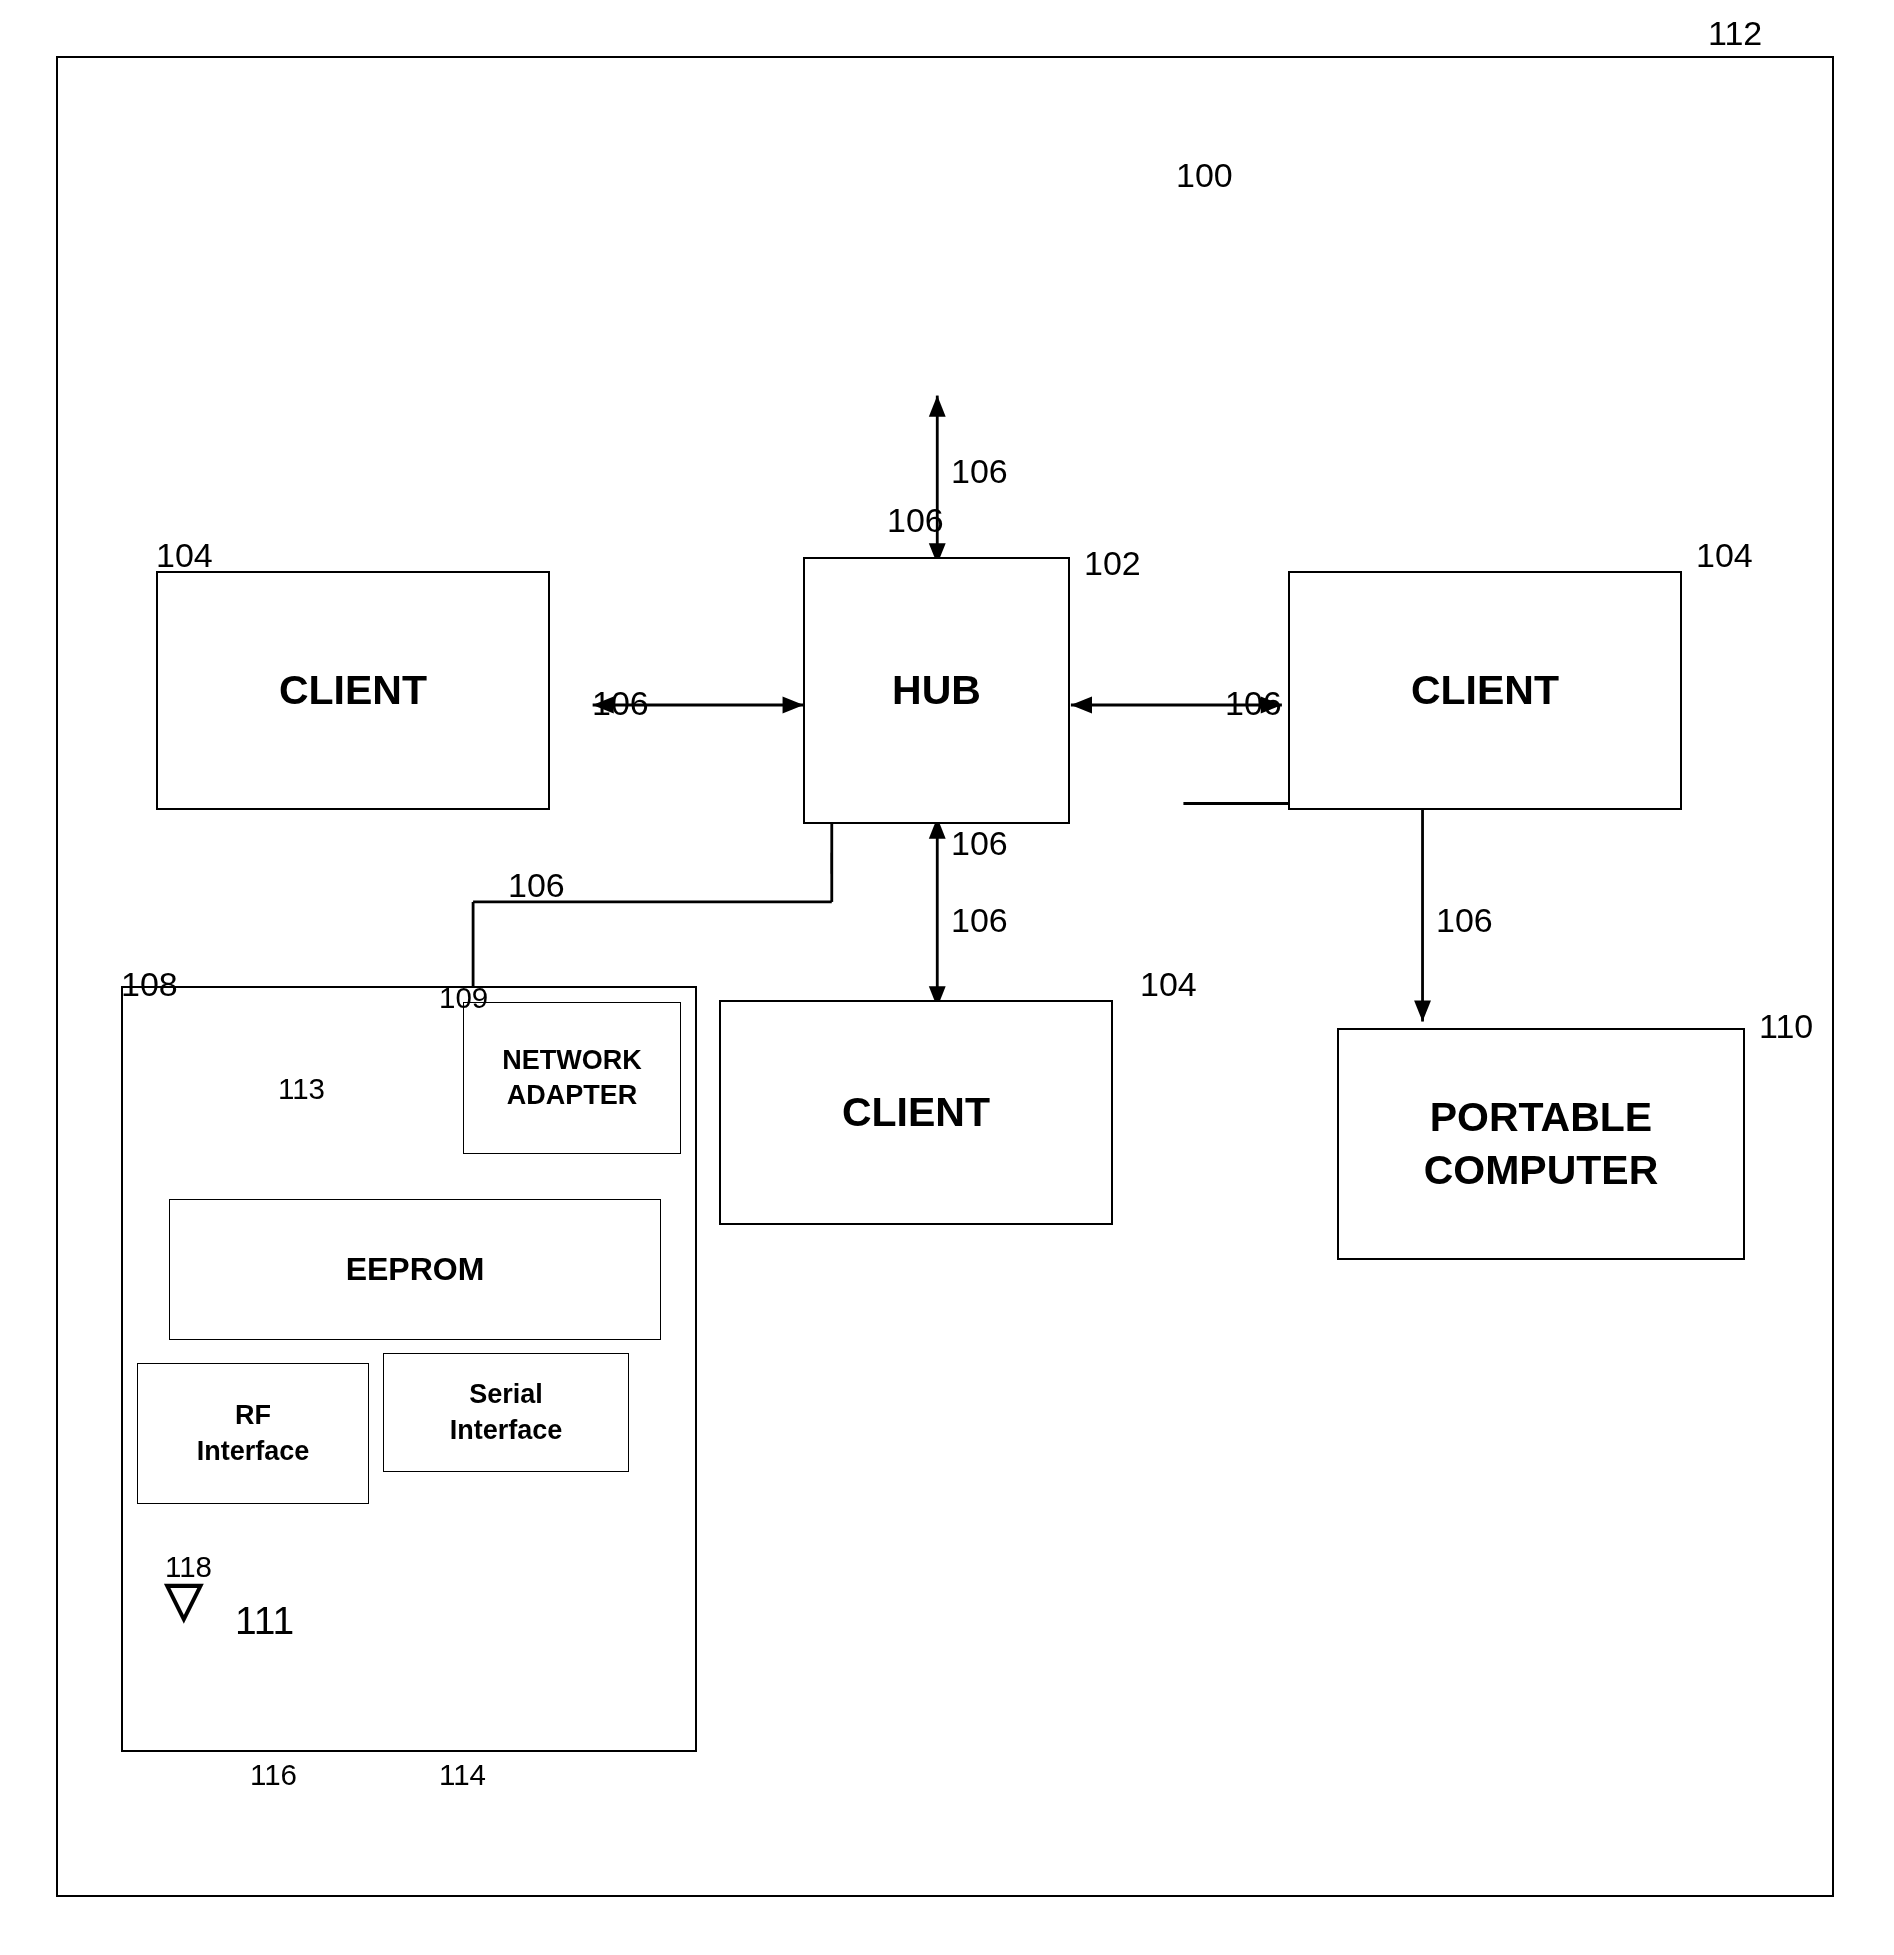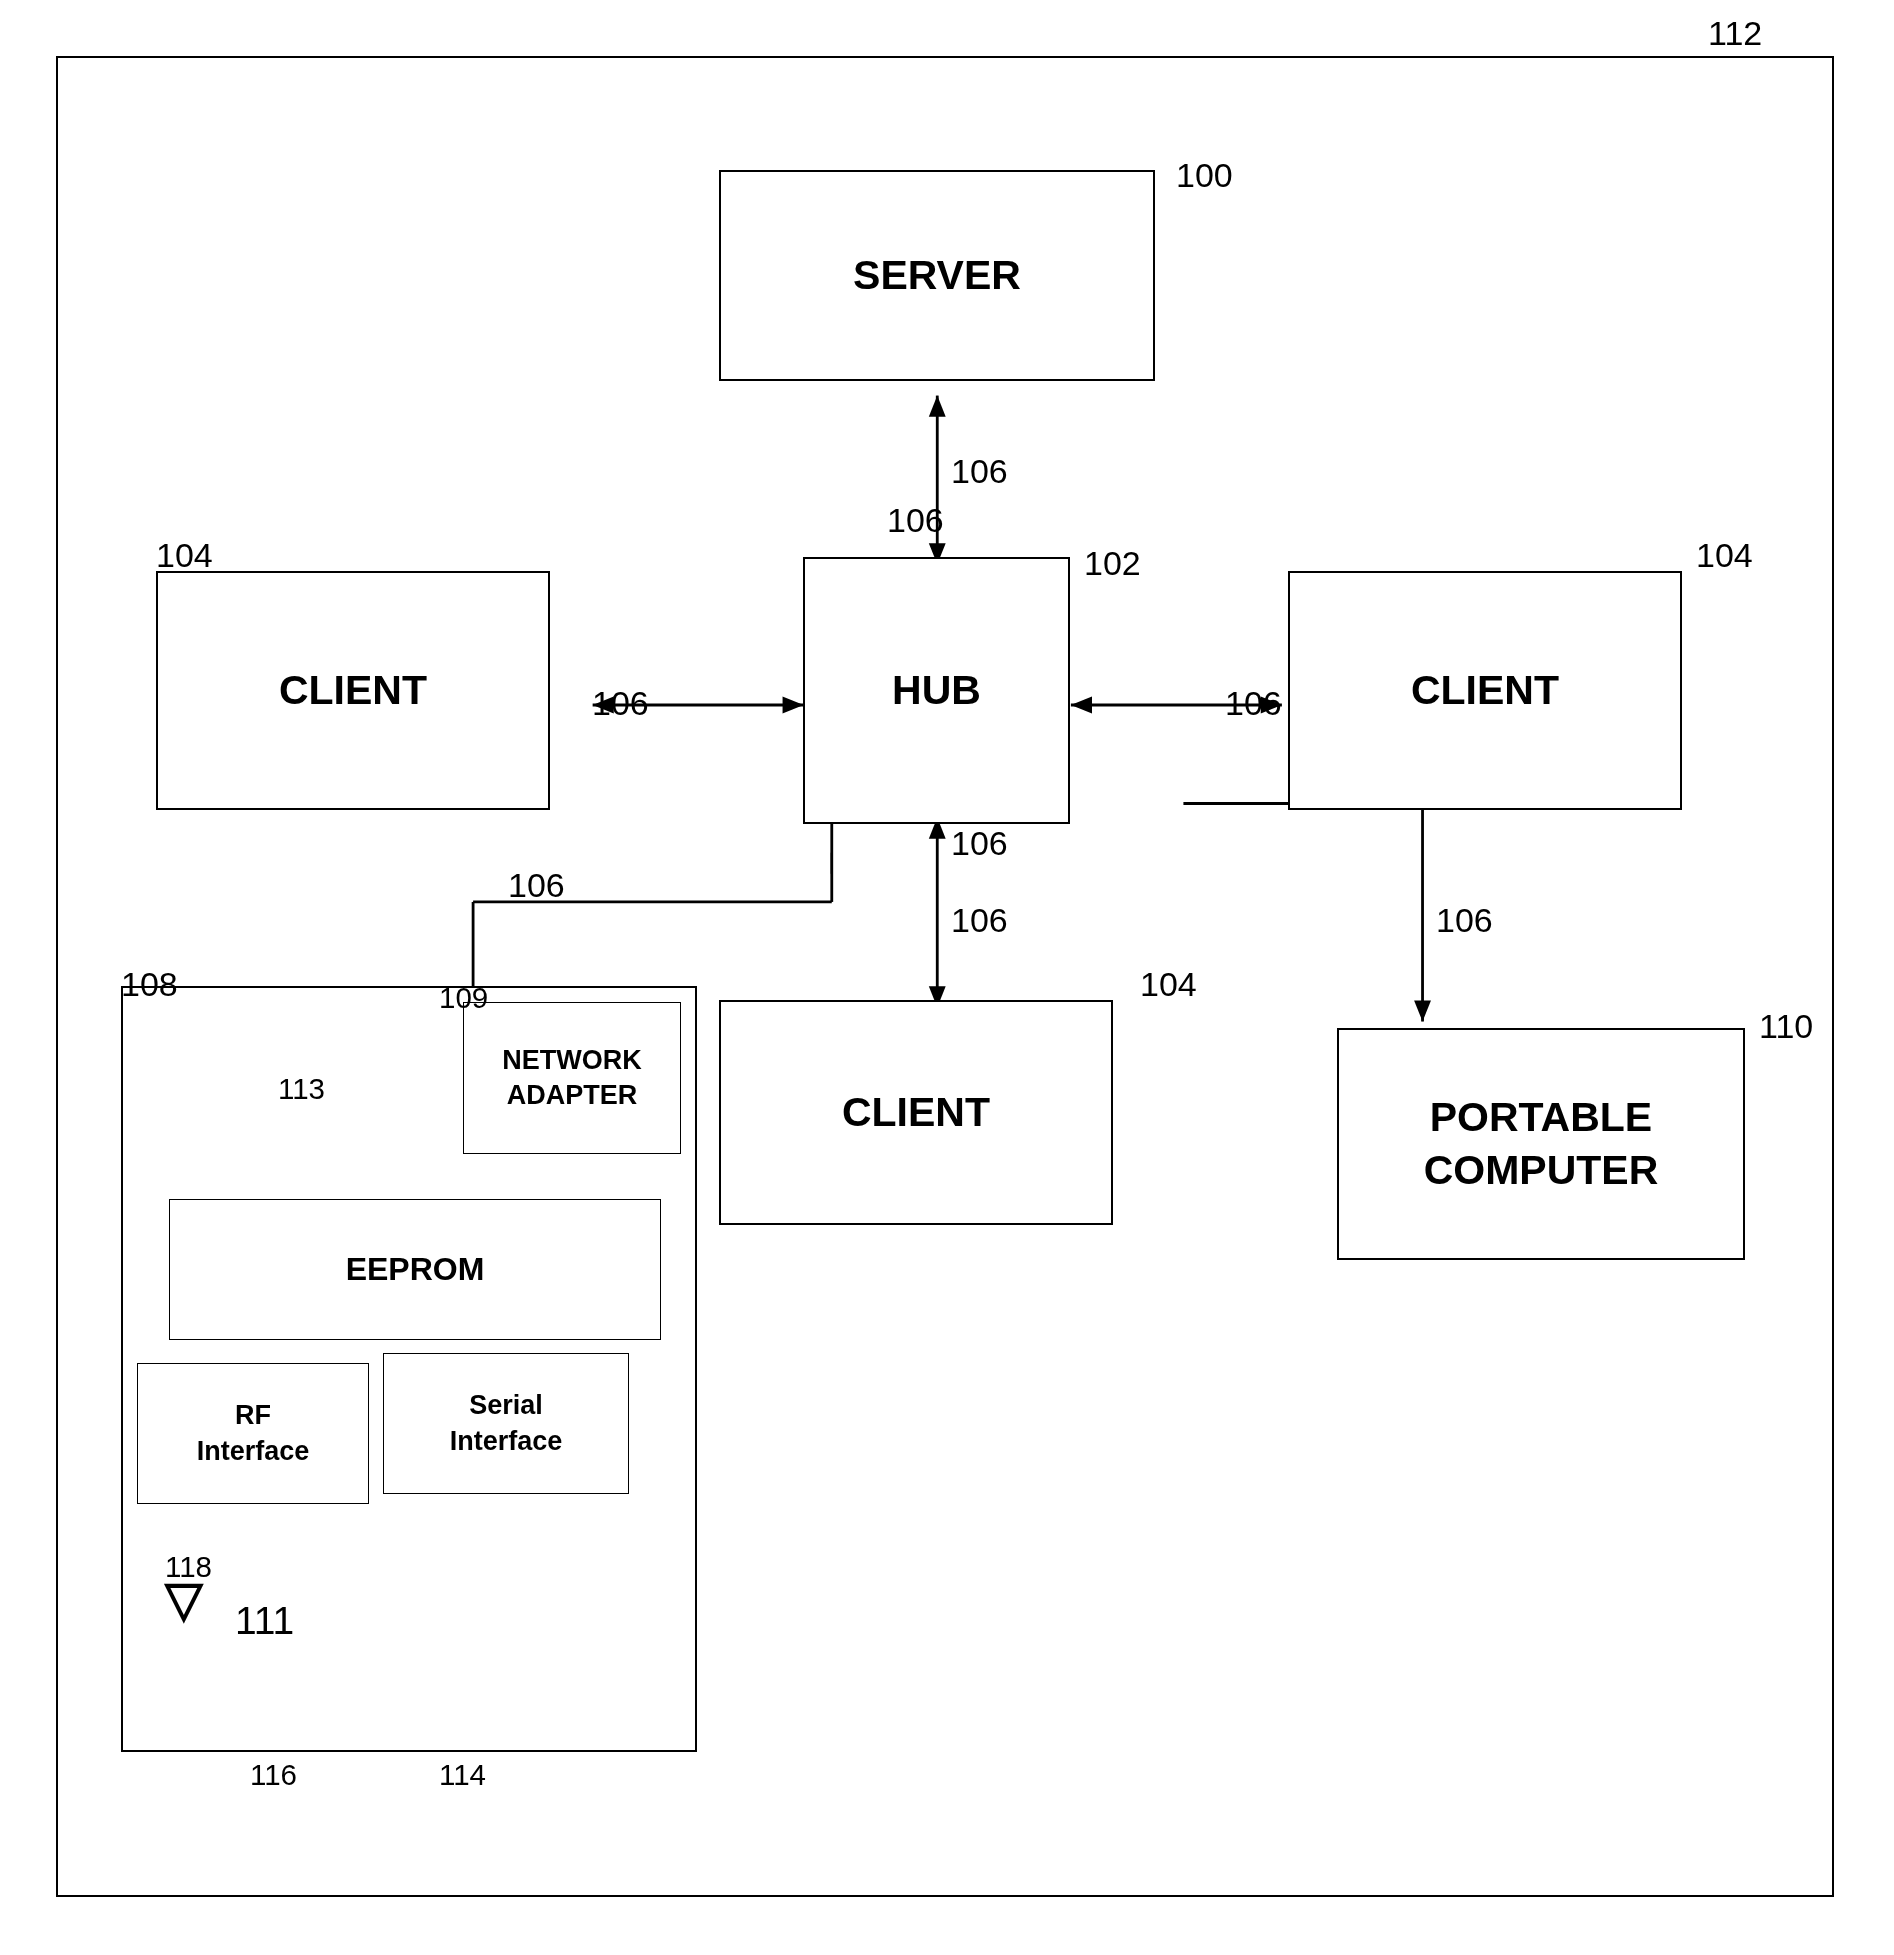--- a/index.html
+++ b/index.html
@@ -82,23 +82,20 @@
     <polygon points="1250,1080 1238,1110 1262,1110" fill="#000"></polygon>
     <polygon points="1250,1350 1238,1320 1262,1320" fill="#000"></polygon>
 
     <line x1="1600" y1="1060" x2="1940" y2="1060" stroke="#000" stroke-width="4"></line>
     <line x1="1940" y1="1060" x2="1940" y2="1370" stroke="#000" stroke-width="4"></line>
     <polygon points="1940,1370 1928,1340 1952,1340" fill="#000"></polygon>
 
     <line x1="1100" y1="1130" x2="1100" y2="1160" stroke="#000" stroke-width="3"></line>
   </svg>
 
-  <div class="box" style="top:112px; left:661px; width:436px; height:211px;">
-    <span>SERVER</span>
-  </div>
   <div class="ref-label" style="top:98px; left:1118px;">100</div>
 
   <div class="box" style="top:499px; left:745px; width:267px; height:267px;align-items:center;">
     <span>HUB</span>
   </div>
   <div class="ref-label" style="top:486px; left:1026px;">102</div>
 
   <div class="ref-label" style="top:394px; left:893px;">106</div>
   <div class="ref-label" style="top:443px; left:829px;">106</div>
 
@@ -135,21 +132,21 @@
     <div class="ref-label" style="position:absolute; top:-7px; left:316px; font-size:29.5px;">109</div>
     <div class="ref-label" style="position:absolute; top:84px; left:155px; font-size:29.5px;">113</div>
 
     <div class="box" style="position:absolute; top:211px; left:14px; width:492px; height:141px; font-size:32px; border: 1.4px solid #000; margin-left: 32px;">
       EEPROM
     </div>
 
     <div class="box" style="position:absolute; top:375px; left:14px; width:232px; height:141px; font-size:27px; border: 1.4px solid #000; line-height:1.3;">
       RF<br>Interface
     </div>
-    <div class="box" style="position:absolute; top:365px; left:260px; width:246px; height:141px; font-size:27px; border: 1.4px solid #000; line-height:1.3;">
+    <div class="box" style="position:absolute; top:365px; left:260px; width:246px; height:119px; font-size:27px; border: 1.4px solid #000; line-height:1.3;">
       Serial<br>Interface
     </div>
 
     <div style="position:absolute; top:583px; left:42px; font-size:49px;">▽</div>
     <div class="ref-label" style="position:absolute; top:611px; left:112px; font-size:39px;">111</div>
     <div class="ref-label" style="position:absolute; top:562px; left:42px; font-size:29.5px;">118</div>
 
     <div class="ref-label" style="position:absolute; bottom:-42px; left:127px; font-size:29.5px;">116</div>
     <div class="ref-label" style="position:absolute; bottom:-42px; left:316px; font-size:29.5px;">114</div>
   </div>

